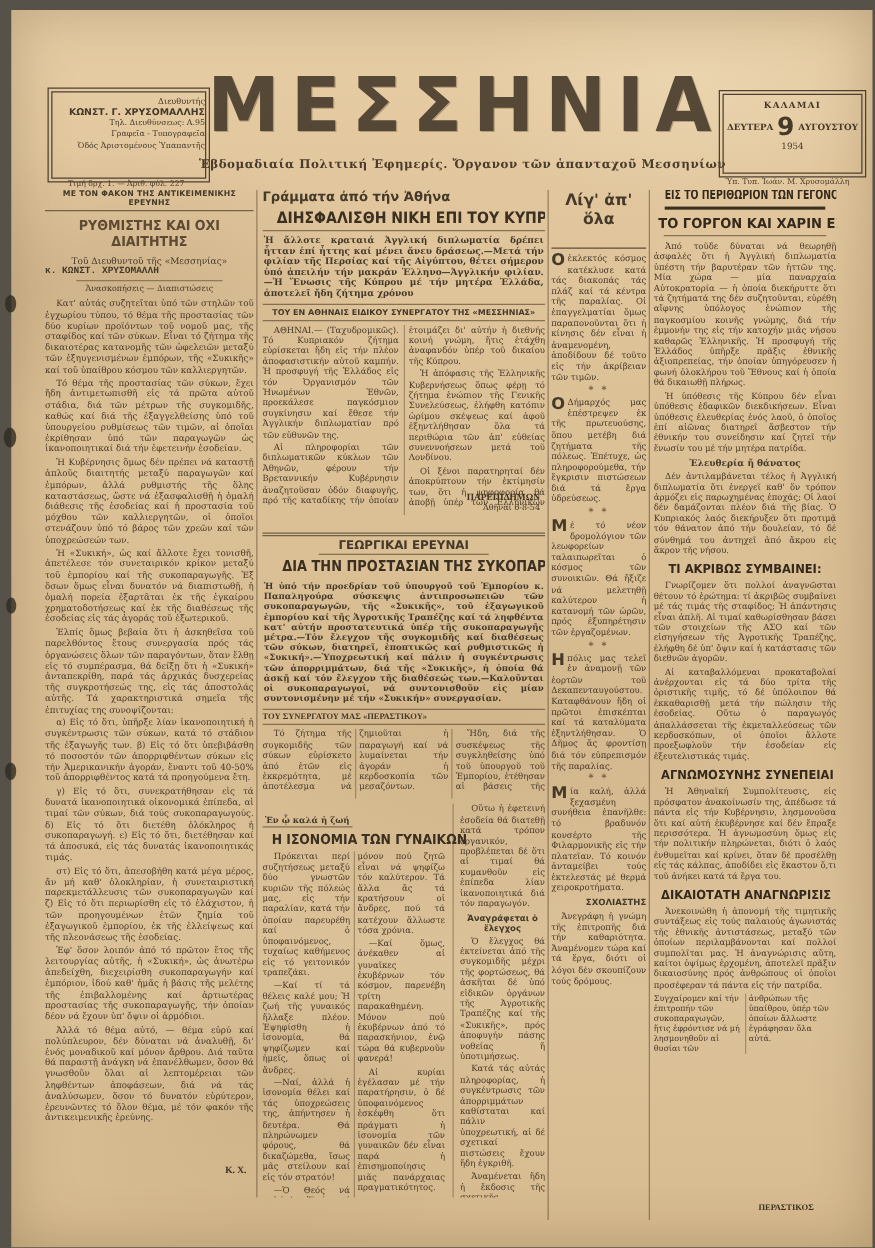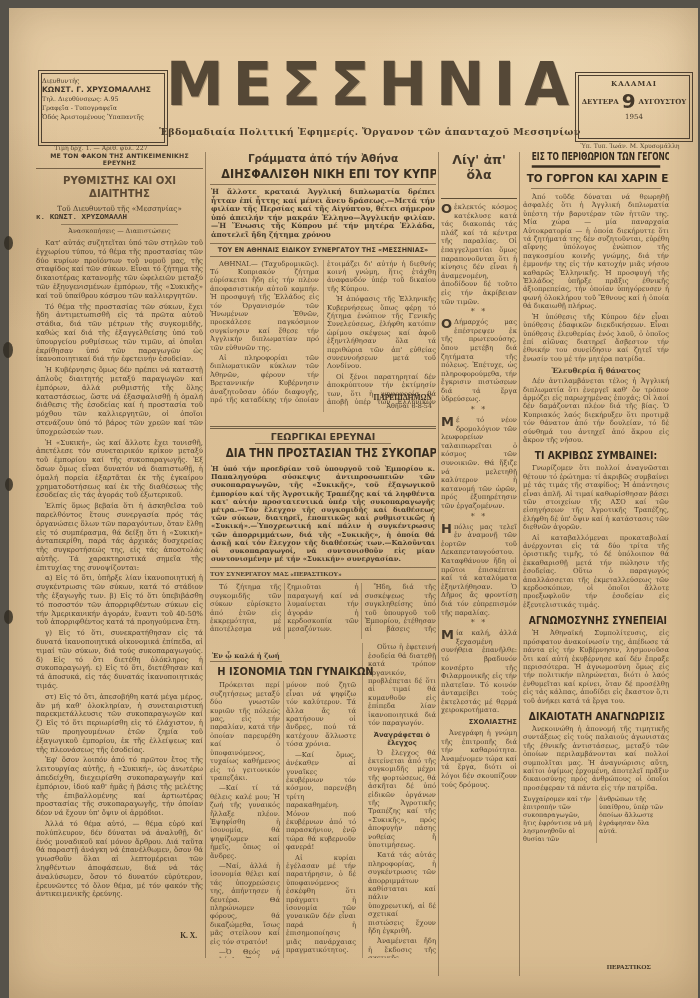--- a/index.html
+++ b/index.html
@@ -17,21 +17,21 @@
       radial-gradient(ellipse 340px 220px at 55% 60%, rgba(130,98,55,.10), transparent 70%),
       radial-gradient(ellipse 300px 180px at 30% 88%, rgba(125,95,55,.12), transparent 70%),
       linear-gradient(180deg,#e7cda5 0%,#ddc197 28%,#d9bd93 55%,#dcc299 80%,#d7ba8f 100%);
     box-shadow: inset 0 0 46px rgba(82,56,26,.28);
   }
   .blot{position:absolute;background:#2f2a21;border-radius:50%;opacity:.8;}
   .vrule{position:absolute;width:1px;background:rgba(78,60,38,.5);}
 
   
   .dirbox{position:absolute;left:38px;top:70px;width:124px;height:70px;border:1px solid #4e4030;padding:2px;}
-  .dirbox .inner{border:1px solid #4e4030;height:100%;box-sizing:border-box;text-align:left;padding-top:3px;}
+  .dirbox .inner{border:1px solid #4e4030;height:100%;box-sizing:border-box;text-align:right;padding-top:3px;}
   .dirbox .l1{font-size:6.5px;}
   .dirbox .l2{font-size:7.5px;font-weight:bold;font-family:"DejaVu Sans",sans-serif;}
   .dirbox .l3,.dirbox .l4,.dirbox .l5{font-size:6.3px;line-height:9px;}
   .issueline{position:absolute;left:34px;top:144px;width:134px;font-size:6.2px;text-align:center;color:#50402c;}
   .nptitle{
     position:absolute;left:166px;top:54px;width:408px;text-align:center;
     font-family:"DejaVu Sans",sans-serif;font-weight:bold;font-size:58px;line-height:60px;
     letter-spacing:9px;color:#463a2b;opacity:.9;transform:scaleY(1.04);
     text-shadow:1px 1px 0 rgba(70,52,28,.35);
   }
@@ -57,21 +57,21 @@
   .colA .hl{font-family:"DejaVu Sans",sans-serif;font-weight:bold;font-size:11px;color:#5d4a33;
     text-align:center;margin:5px 0 4px;transform:scaleX(.92);}
   .colA .by1{font-size:7.2px;text-align:center;}
   .colA .by2{font-size:7.6px;font-weight:bold;text-align:left;font-family:Liberation Mono, monospace;}
   .colA .note{font-size:6.4px;text-align:center;margin:3px 0 4px;border-top:1px solid rgba(78,60,38,.5);
     padding-top:2px;width:70%;margin-left:15%;}
   .colA .sigA{position:absolute;right:6px;bottom:18px;}
 
   
   .cyprus{position:absolute;left:210px;top:152px;width:226px;height:272px;overflow:hidden;}
-  .cyprus .ck{font-size:10.5px;font-weight:bold;text-align:center;font-family:"DejaVu Sans",sans-serif;}
+  .cyprus .ck{font-size:10.5px;font-weight:bold;font-family:"DejaVu Sans",sans-serif;}
   .cyprus .hl{font-family:"DejaVu Sans",sans-serif;font-weight:bold;font-size:12.5px;color:#3a2f21;
     text-align:center;margin:2px 0 3px;transform:scaleX(.9);white-space:nowrap;}
   .cyprus .deck{font-size:7.2px;line-height:8.6px;font-weight:bold;text-align:justify;
     border-top:1px solid rgba(78,60,38,.6);border-bottom:1px solid rgba(78,60,38,.6);padding:3px 1px;}
   .cyprus .corr{font-size:6.4px;font-weight:bold;text-align:center;font-family:"DejaVu Sans",sans-serif;
     border-bottom:1px solid rgba(78,60,38,.6);padding:2px 0;}
   .cyprus .body{margin-top:3px;height:152px;overflow:hidden;column-count:2;column-gap:8px;
     column-rule:1px solid rgba(78,60,38,.4);}
   .cyprus .sigrow{position:absolute;right:4px;bottom:14px;text-align:right;}
   .cyprus .dateline{font-size:6.4px;text-align:right;}

